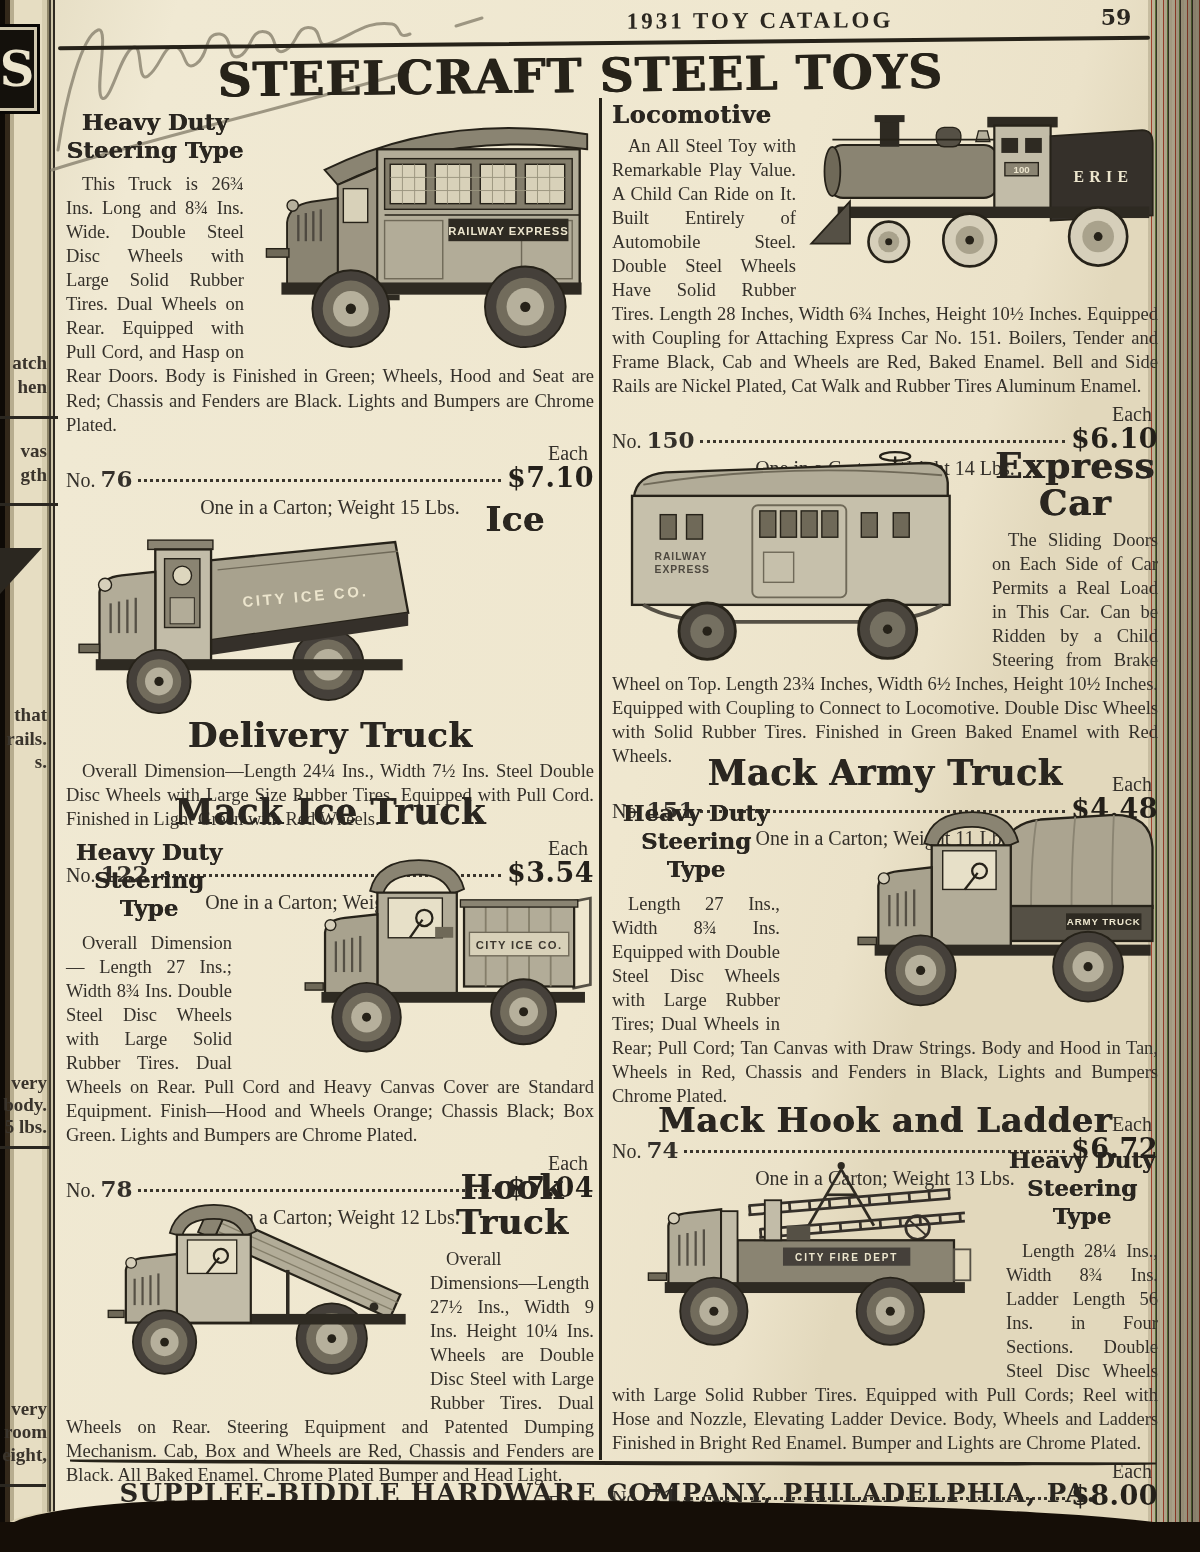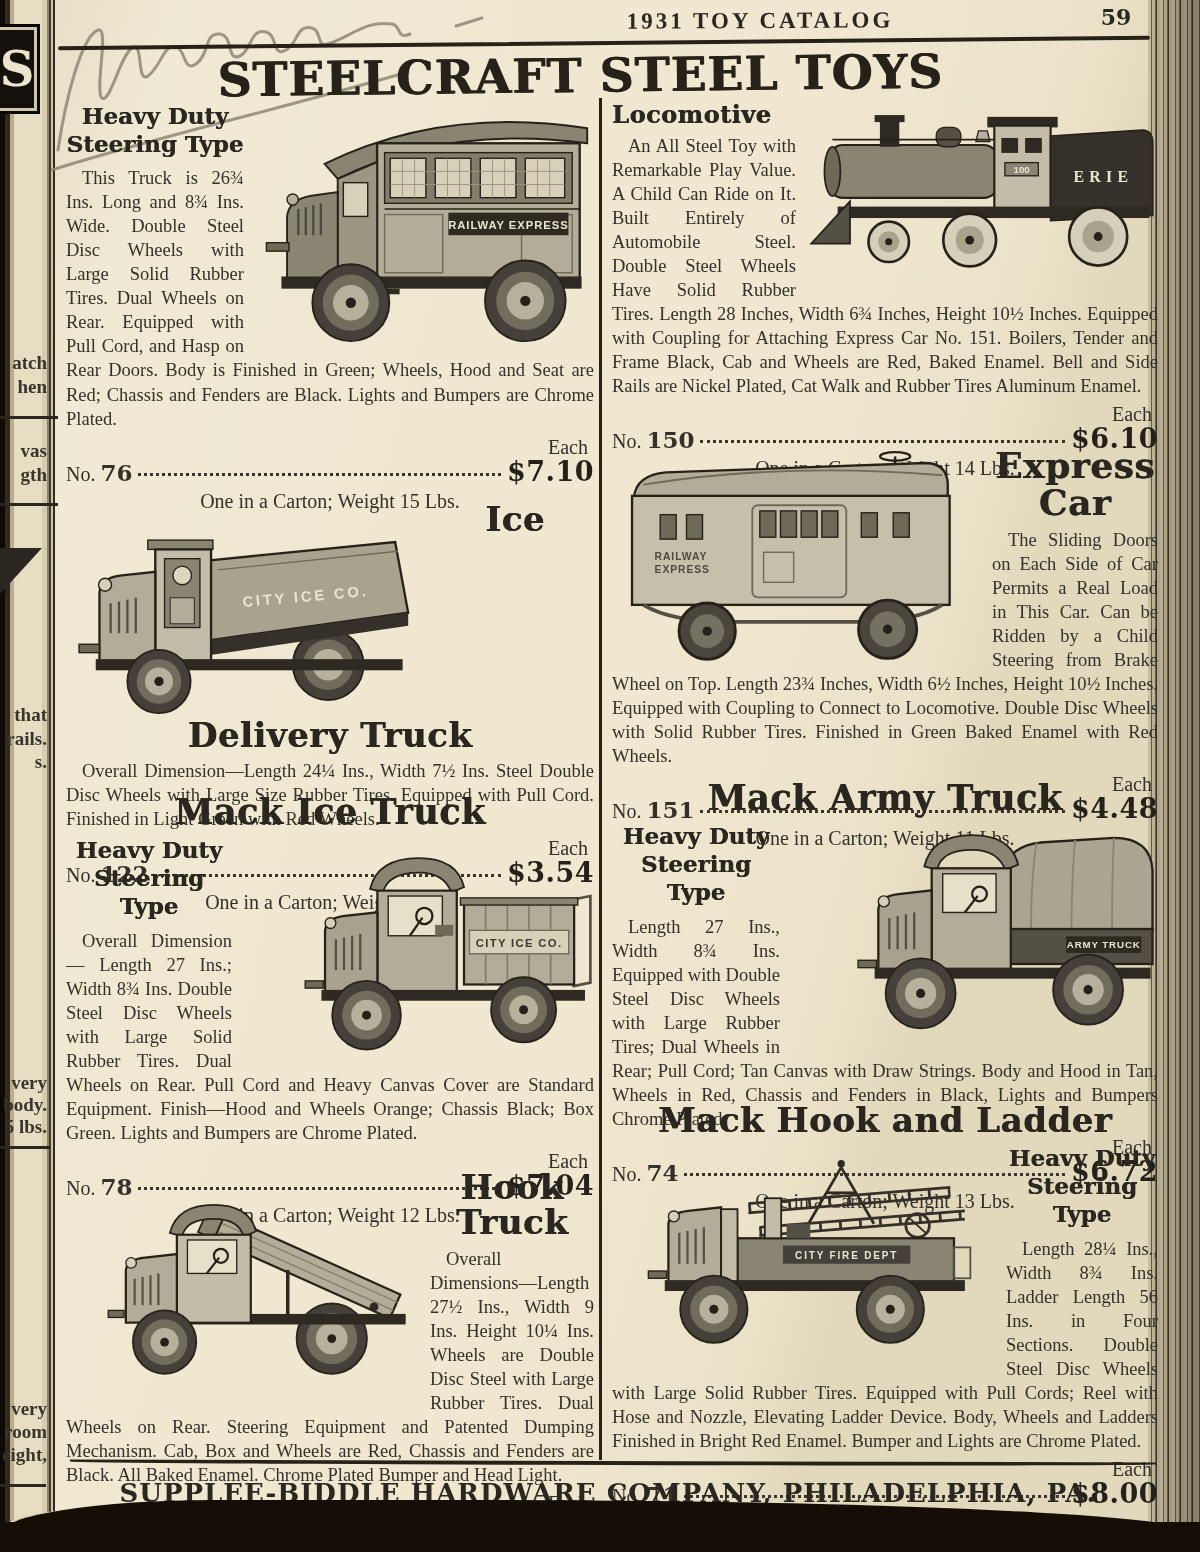--- a/index.html
+++ b/index.html
@@ -47,21 +47,21 @@
   .divider { position:absolute; left:599px; top:98px; width:3px; height:1362px; background:#262219; }
   .col { position:absolute; }
   .col-l { left:66px;  top:100px; width:528px; height:1362px; }
   .col-r { left:612px; top:95px;  width:546px; height:1372px; }
 
   .prod { position:absolute; left:0; right:0; color:#34302a; }
   .prod h2 { font-family:"DejaVu Serif", serif; font-weight:bold; color:#2a2620;
     text-align:center; line-height:1.04; margin-bottom:6px; text-shadow:.6px 0 0 currentColor; letter-spacing:.5px; }
   .h-left { text-align:left !important; }
   .sub { font-family:"DejaVu Serif", serif; font-weight:bold; font-size:23px; line-height:1.22;
-    color:#2a2620; margin:2px 0 8px; text-align:center; text-shadow:.4px 0 0 currentColor; }
+    color:#2a2620; margin:8px 0 8px; text-align:center; text-shadow:.4px 0 0 currentColor; }
   .bt { font:18.5px/1.3 "Liberation Serif", serif; text-align:justify; text-indent:16px; color:#34302a; }
   .fig { margin-bottom:4px; }
   .fig.r { float:right; margin-left:10px; }
   .fig.l { float:left;  margin-right:12px; }
   .fig svg { width:100%; height:100%; display:block; }
   .each { clear:both; text-align:right; font:20px "Liberation Serif", serif; margin-top:5px; padding-right:6px; }
   .pl { display:flex; align-items:baseline; margin-top:-3px; }
   .no { font:20px "Liberation Serif", serif; white-space:nowrap; }
   .nn { font:bold 23px "DejaVu Serif", serif; }
   .leader { flex:1; border-bottom:3.4px dotted #3a352c; margin:0 6px; transform:translateY(-5px); }
@@ -438,21 +438,21 @@
       </div>
       <div class="each">Each</div>
       <div class="pl">
         <span class="no"><span>No.</span> <b class="nn">151</b></span>
         <span class="leader"></span>
         <span class="price">$4.48</span>
       </div>
       <div class="carton">One in a Carton; Weight 11 Lbs.</div>
     </section>
 
-    <section class="prod" style="top:685px">
+    <section class="prod" style="top:660px">
       <h2 style="font-size:35px">Mack Army Truck</h2>
       <div>
         <div class="fig r" style="width:368px;height:214px">
           <svg viewBox="0 0 400 232">
             <path d="M230 118 L230 62 Q234 26 272 22 L352 17 Q392 17 394 52 L394 118 Z" fill="#aba490" stroke="#262219" stroke-width="2.5"></path>
             <path d="M268 22 Q262 60 262 118" fill="none" stroke="#8a8472" stroke-width="2"></path>
             <path d="M310 19 Q306 60 306 118" fill="none" stroke="#8a8472" stroke-width="2"></path>
             <path d="M352 17 Q350 60 350 118" fill="none" stroke="#8a8472" stroke-width="2"></path>
             <rect x="222" y="116" width="172" height="38" fill="#555045" stroke="#262219" stroke-width="2.5"></rect>
             <rect x="300" y="124" width="82" height="18" fill="#2e2a22"></rect>

